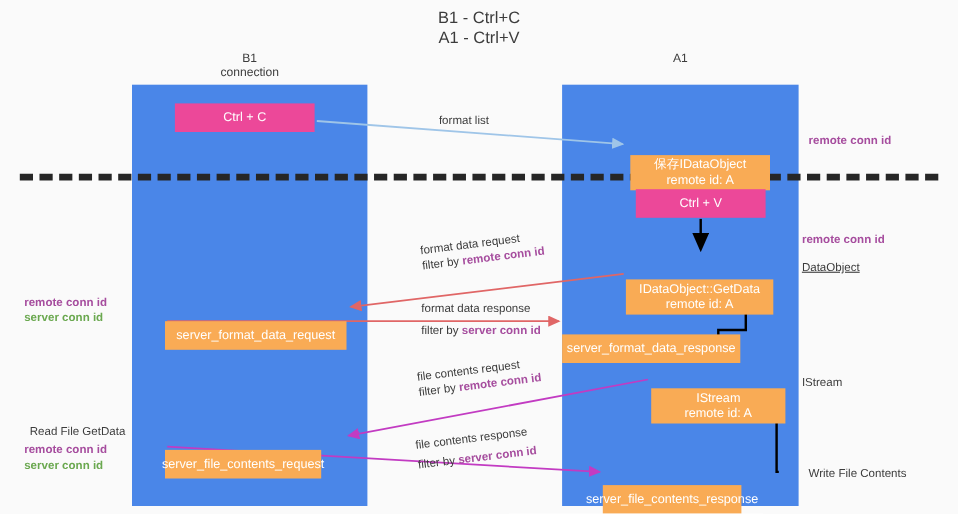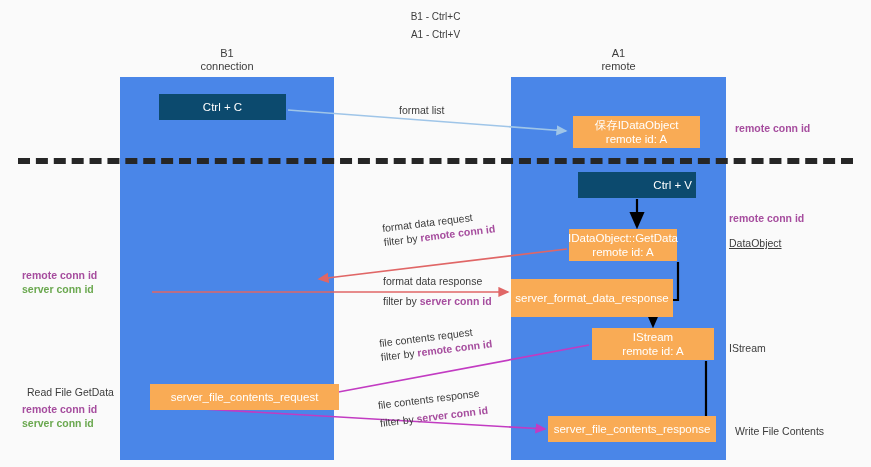--- a/index.html
+++ b/index.html
@@ -31,51 +31,51 @@
     line-height:13px;
   }
   #head-b1{ left:120px; top:47px; width:214px; }
   #head-a1{ left:511px; top:47px; width:215px; }
 
   
   #title{
     position:absolute;
     left:0; top:8px; width:871px;
     text-align:center;
-    font-size:10px;
+    font-size:15px;
     color:#3c3c3c;
     line-height:18px;
   }
 
   
   .box{
     position:absolute;
     box-sizing:border-box;
     display:flex;
     flex-direction:column;
     align-items:center;
     justify-content:center;
     color:#ffffff;
     font-size:11.5px;
     line-height:14px;
     text-align:center;
     padding:2px 4px;
   }
-  .box.green{ background:#0c4a6e; }
-  .box.orange{ background:#f9ab55; }
+  .box.green{ background:#ec4899; }
+  .box.orange{ background:#f9ab55;margin-top:25px; }
 
   #box-ctrlc{ left:159px; top:94px;  width:127px; height:26px; }
   #box-dataobj{ left:573px; top:116px; width:127px; height:32px; }
-  #box-ctrlv{ left:578px; top:172px; width:118px; height:26px;align-items:flex-end; }
-  #box-getdata{ left:569px; top:229px; width:108px; height:32px; }
+  #box-ctrlv{ left:578px; top:172px; width:118px; height:26px; }
+  #box-getdata{ left:569px; top:229px; width:134px; height:32px; }
   #box-sfdreq{ left:150px; top:267px; width:165px; height:26px; }
-  #box-sfdresp{ left:511px; top:279px; width:162px; height:38px; }
+  #box-sfdresp{ left:511px; top:279px; width:162px; height:26px; }
   #box-istream{ left:592px; top:328px; width:122px; height:32px; }
-  #box-sfcreq{ left:150px; top:384px; width:189px; height:26px; }
-  #box-sfcresp{ left:548px; top:416px; width:168px; height:26px; }
+  #box-sfcreq{ left:150px; top:384px; width:142px; height:26px; }
+  #box-sfcresp{ left:548px; top:416px; width:126px; height:26px; }
 
   
   #divider{
     position:absolute;
     left:18px; top:158px;
     width:835px; height:0;
     border-top:6px dashed #262626;
   }
 
   
@@ -131,21 +131,20 @@
     <div>B1 - Ctrl+C</div>
     <div>A1 - Ctrl+V</div>
   </div>
 
   <div id="head-b1" class="col-head">
     <div>B1</div>
     <div>connection</div>
   </div>
   <div id="head-a1" class="col-head">
     <div>A1</div>
-    <div>remote</div>
   </div>
 
   <div id="col-b1" class="column"></div>
   <div id="col-a1" class="column"></div>
 
   <svg id="arrows" viewBox="0 0 871 467">
     <defs>
       <marker id="ah-blue" markerWidth="7" markerHeight="7" refX="6" refY="3.2" orient="auto">
         <path d="M0,0 L7,3.2 L0,6.4 z" fill="#9fc5e8"></path>
       </marker>
@@ -190,20 +189,23 @@
 
   <div id="box-ctrlv" class="box green">
     <span>Ctrl + V</span>
   </div>
 
   <div id="box-getdata" class="box orange">
     <span>IDataObject::GetData</span>
     <span>remote id: A</span>
   </div>
 
+  <div id="box-sfdreq" class="box orange">
+    <span>server_format_data_request</span>
+  </div>
 
   <div id="box-sfdresp" class="box orange">
     <span>server_format_data_response</span>
   </div>
 
   <div id="box-istream" class="box orange">
     <span>IStream</span>
     <span>remote id: A</span>
   </div>
 

